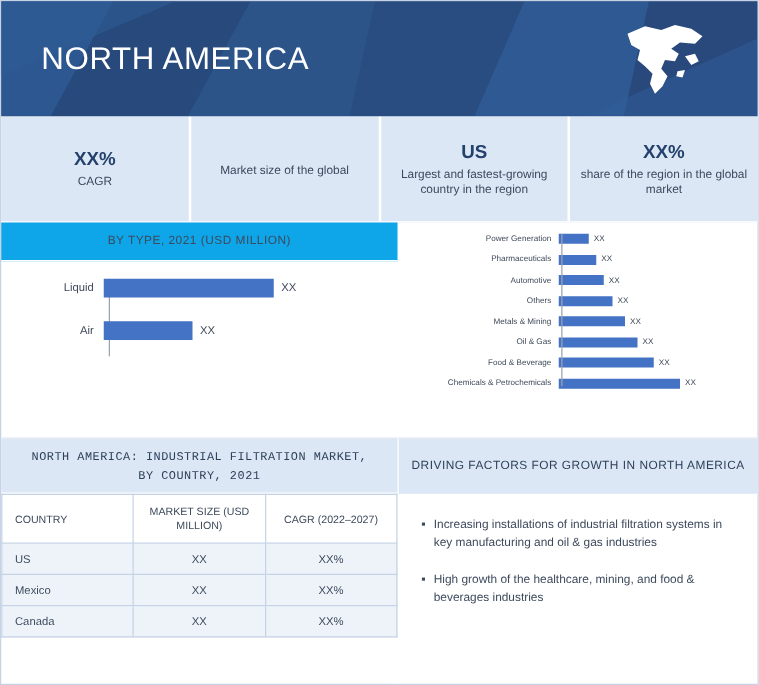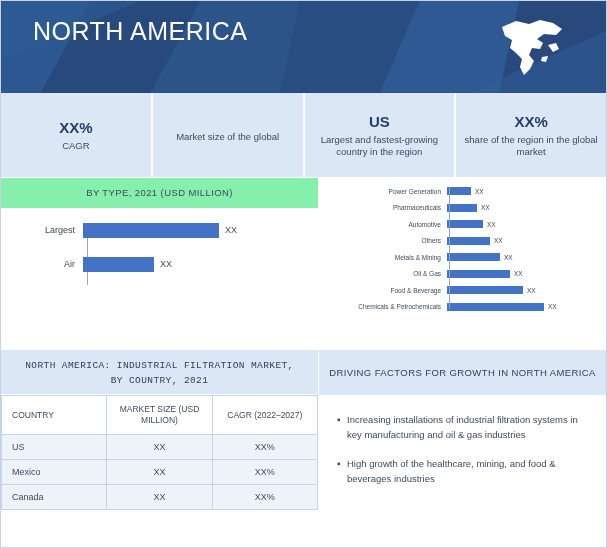--- a/index.html
+++ b/index.html
@@ -29,21 +29,21 @@
     background: #2a5085;
     overflow: hidden;
   }
   .header .facets {
     position: absolute;
     inset: 0;
   }
   .header-title {
     position: absolute;
     left: 32px;
-    top: 16px;
+    top: 32px;
     color: #ffffff;
     font-size: 25px;
     letter-spacing: 0.5px;
     font-weight: 400;
   }
   .header-map {
     position: absolute;
     right: 38px;
     top: 14px;
     width: 72px;
@@ -98,21 +98,21 @@
   .mid-right {
     width: 287px;
   }
   .section-title {
     height: 30px;
     line-height: 30px;
     text-align: center;
     font-size: 9.5px;
     letter-spacing: 0.4px;
     color: #3d4a5c;
-    background: #86efac;
+    background: #0ea5e9;
     border-bottom: 1px solid #ffffff;
   }
   .section-title.blue {
     background: #dce7f5;
     color: #2d3f59;
   }
 
   
   .chart-left {
     position: relative;
@@ -315,21 +315,21 @@
   </div>
 
   <div class="mid">
 
     <div class="mid-col mid-left">
       <div class="section-title">BY TYPE, 2021 (USD MILLION)</div>
       <div class="chart-left">
         <div class="hbar-axis"></div>
 
         <div class="hbar-row">
-          <div class="hbar-label">Largest</div>
+          <div class="hbar-label">Liquid</div>
           <div class="hbar-track">
             <div class="hbar" style="width:136px"></div>
             <div class="hbar-val">XX</div>
           </div>
         </div>
 
         <div class="hbar-row">
           <div class="hbar-label">Air</div>
           <div class="hbar-track">
             <div class="hbar" style="width:71px"></div>

